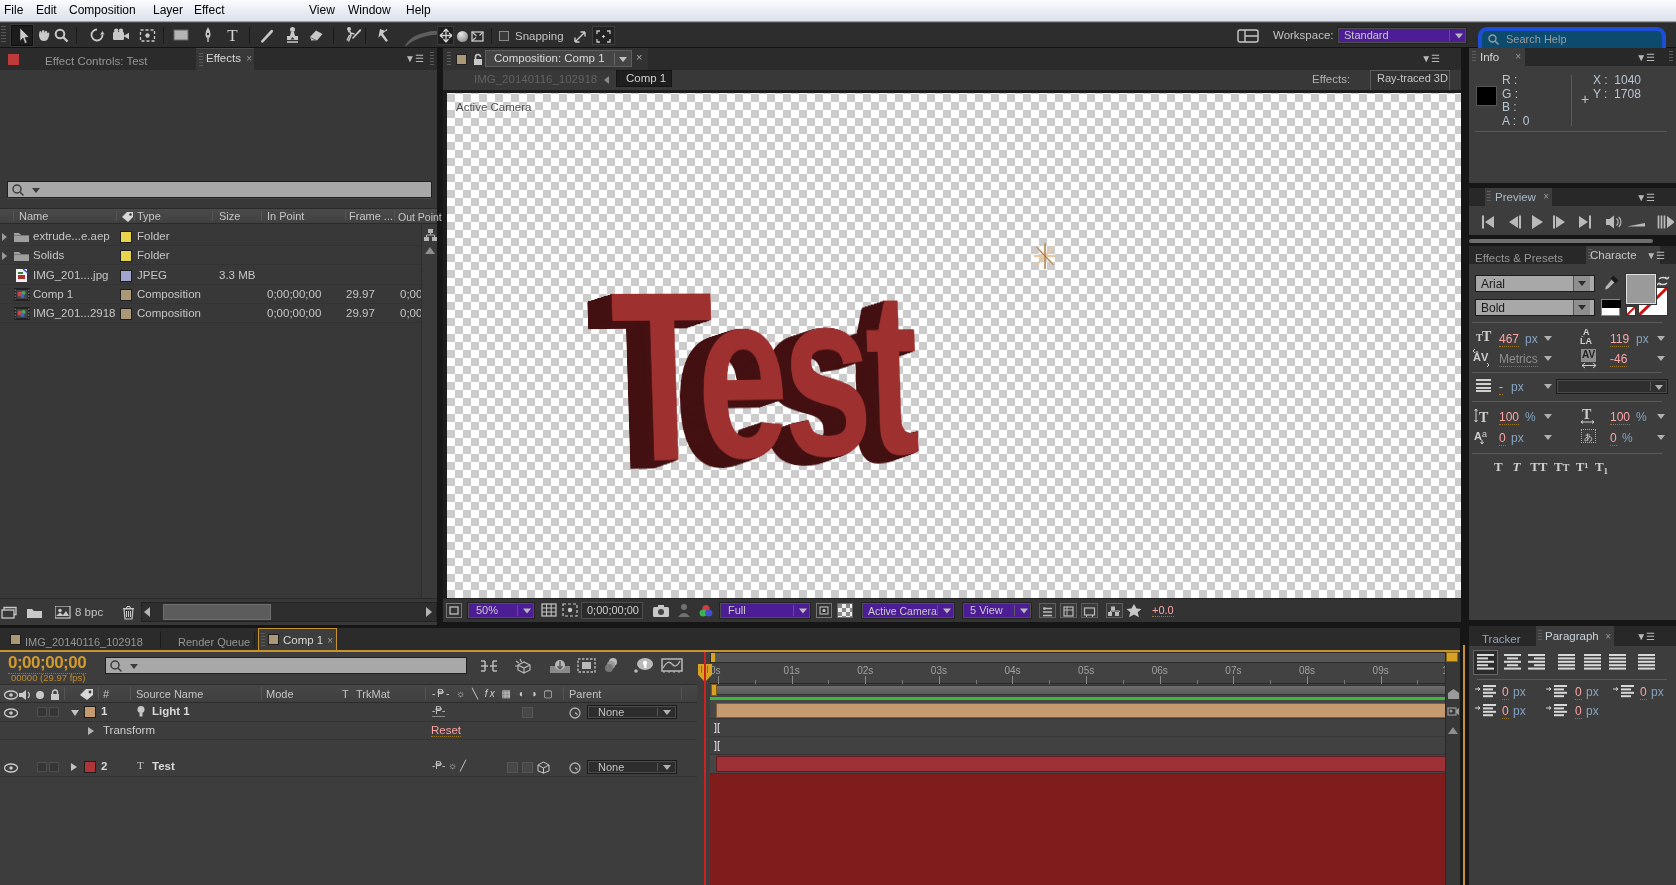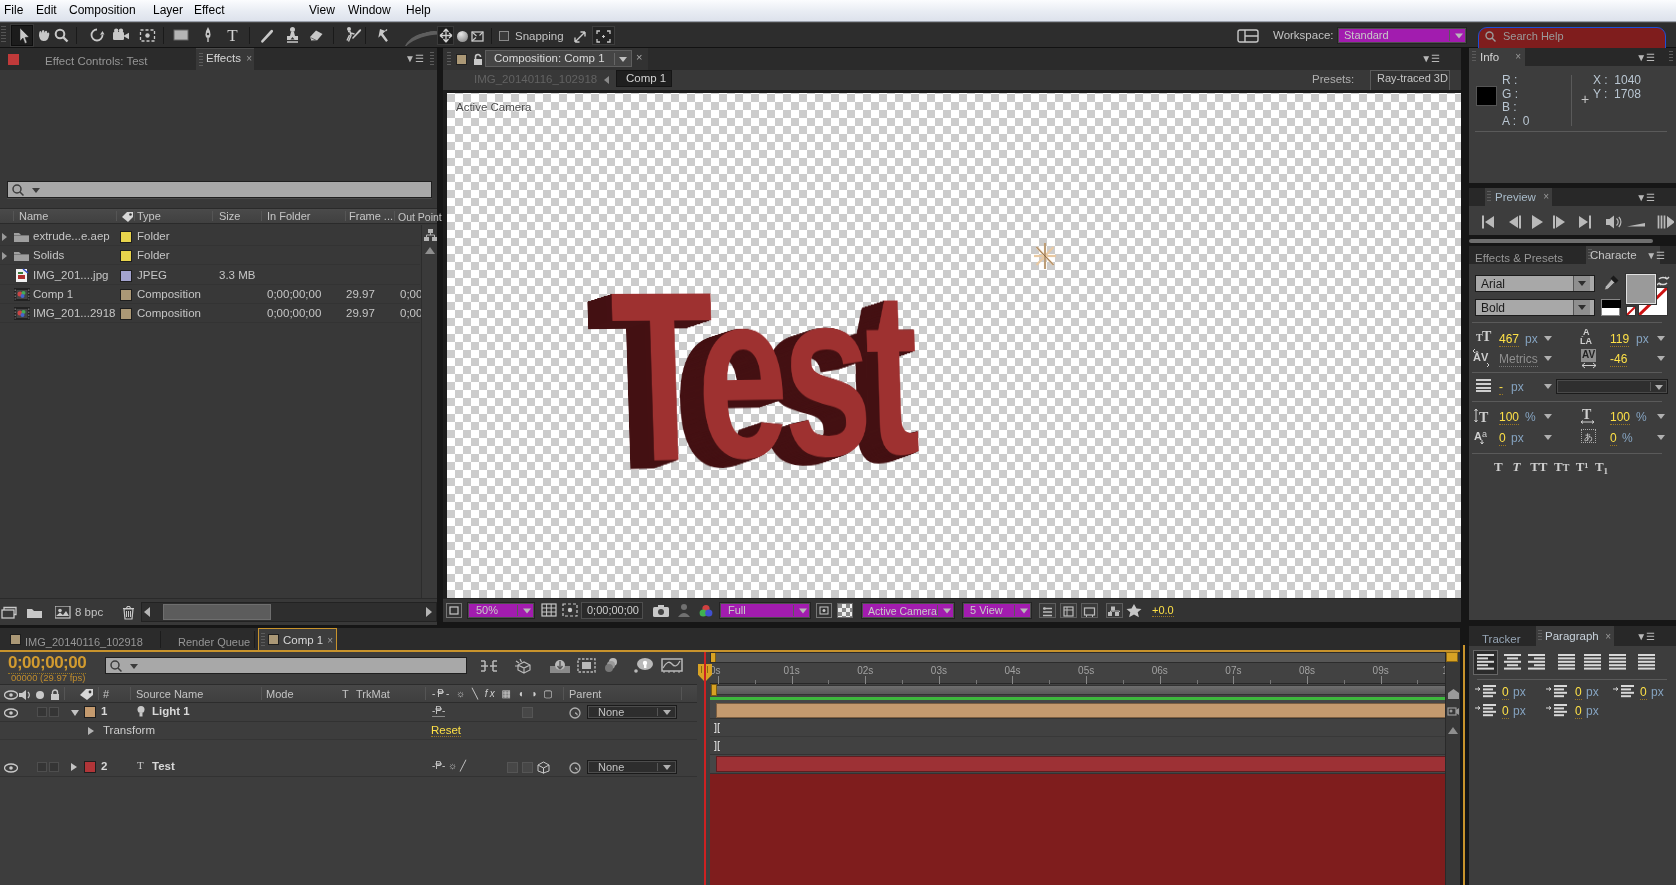--- a/index.html
+++ b/index.html
@@ -4,24 +4,24 @@
 html,body{width:1676px;height:885px;overflow:hidden;background:#161616;
  font-family:"Liberation Sans",sans-serif;-webkit-font-smoothing:antialiased}
 .abs{position:absolute}
 span{white-space:nowrap}
 .panel{position:absolute;background:#3d3d3d}
 .tabbar{position:absolute;left:0;top:0;right:0;height:19px;background:#282828}
 .tab{position:absolute;top:0;height:19px;background:#3d3d3d;color:#d6d6d6;font-size:11.5px;line-height:19px}
 .itab{color:#969696;font-size:11.5px;line-height:19px;position:absolute}
 .pmenu{position:absolute;color:#b8b8b8;font-size:10px}
 .gray{color:#c3c3c3}.dim{color:#8f8f8f}
-.orange{color:#fde047}
+.orange{color:#fca5a5}
 .dotted{border-bottom:1px dotted #9a7722}
 .blue{color:#85a3c0}
-.dd{position:absolute;background:#a21caf;border:1px solid #232323;box-shadow:inset 0 0 0 1px #4e4e4e;color:#c9c9c9;font-size:11px}
+.dd{position:absolute;background:#4c1d95;border:1px solid #232323;box-shadow:inset 0 0 0 1px #4e4e4e;color:#c9c9c9;font-size:11px}
 .dd .arr{position:absolute;right:3px;top:50%;transform:translateY(-50%);width:0;height:0;border-left:4px solid transparent;border-right:4px solid transparent;border-top:5px solid #b9b9b9}
 .dd .dv{position:absolute;right:16px;top:2px;bottom:2px;width:1px;background:#5a5a5a}
 .chip{position:absolute;width:12px;height:12px;border:1px solid #1e1e1e}
 svg{display:block}
 .hdrsep{position:absolute;top:2px;bottom:2px;width:1px;background:#555}
 </style></head><body>
 
 <div class="abs" style="left:0;top:0;width:1676px;height:22px;background:linear-gradient(#fbfcfe,#e8ecf3 55%,#dde2ec);border-bottom:1px solid #9aa0ab">
 <span class="abs" style="left:4px;top:3px;font-size:12px;color:#000">File</span>
 <span class="abs" style="left:36px;top:3px;font-size:12px;color:#000">Edit</span>
@@ -161,21 +161,21 @@
         <rect x="1" y="2" width="20" height="12" rx="2" fill="none" stroke="#c8c8c8" stroke-width="1.4"></rect>
         <path d="M8 2 v12 M8 8 h13" stroke="#c8c8c8" stroke-width="1.4"></path>
       </svg>
     </div>
 <div class="abs gray" style="left:1273px;top:6px;font-size:11.5px">Workspace:</div>
 <div class="dd" style="left:1337px;top:4px;width:130px;height:17px">
       <span style="position:absolute;left:6px;top:1px">Standard</span>
       <div class="dv"></div>
       <div class="arr"></div>
     </div>
-<div class="abs" style="left:1478px;top:4px;width:188px;height:32px;background:#7f1d1d;border:1px solid #1d4ed8;border-radius:9px">
+<div class="abs" style="left:1478px;top:4px;width:188px;height:32px;background:#0c4a6e;border:4px solid #1d4ed8;border-radius:9px">
       <svg width="14" height="13" style="position:absolute;left:5px;top:2px">
         <circle cx="5.5" cy="5.5" r="3.5" fill="none" stroke="#9a9a9a" stroke-width="1.4"></circle>
         <path d="M8 8 l3.5 3.5" stroke="#9a9a9a" stroke-width="1.4"></path>
       </svg>
       <span style="position:absolute;left:24px;top:2px;font-size:11px;color:#9b9b9b">Search Help</span>
     </div>
 </div>
 <div class="panel" style="left:0;top:48px;width:437px;height:577px;background:#383838">
 <div class="tabbar" style="height:22px;background:#2b2b2b">
 <div class="abs" style="left:8px;top:6px;width:11px;height:11px;background:#c03a3a"></div>
@@ -203,21 +203,21 @@
 <div class="hdrsep" style="left:261px"></div>
 <div class="hdrsep" style="left:345px"></div>
 <div class="hdrsep" style="left:394px"></div>
 <span class="abs" style="left:19px;top:1px">Name</span>
 <svg width="16" height="12" style="position:absolute;left:120px;top:2px">
         <path d="M2 6 L7 1 h6 v5 L8 11 z" fill="#d8d8d8"></path>
         <circle cx="10.5" cy="3.5" r="1.3" fill="#333"></circle>
       </svg>
 <span class="abs" style="left:137px;top:1px">Type</span>
 <span class="abs" style="left:219px;top:1px">Size</span>
-<span class="abs" style="left:267px;top:1px">In Folder</span>
+<span class="abs" style="left:267px;top:1px">In Point</span>
 <span class="abs" style="left:349px;top:1px">Frame ...</span>
 <span class="abs" style="left:398px;top:2px;font-size:10.5px">Out Point</span>
 </div>
 <div class="abs" style="left:0;top:179px;width:420px;height:19px;border-bottom:1px solid #333;font-size:11.5px;color:#c6c6c6">
 <div class="abs" style="left:2px;top:6px;width:0;height:0;border-top:4px solid transparent;border-bottom:4px solid transparent;border-left:5px solid #9a9a9a"></div>
 <svg width="17" height="13" style="position:absolute;left:13px;top:3px">
         <path d="M1 3 h5 l2 2 h8 v7 h-15z" fill="#9f9f9f"></path>
         <path d="M1 5.5 h15" stroke="#777"></path>
       </svg>
 <span class="abs" style="left:33px;top:3px">extrude...e.aep</span>
@@ -328,21 +328,21 @@
 <span class="abs" style="left:193px;top:3px;color:#a8a8a8;font-size:11px">×</span>
 <div class="abs" style="left:205px;top:0;right:0;height:22px;background:#2b2b2b"></div>
 <div class="pmenu" style="right:22px;top:5px">▼<span style="letter-spacing:-1px">☰</span></div>
 </div>
 <div class="abs" style="left:0;top:22px;width:1018px;height:20px;background:#383838">
 <span class="abs" style="left:31px;top:3px;font-size:11.5px;color:#626262">IMG_20140116_102918</span>
 <div class="abs" style="left:161px;top:6px;width:0;height:0;border-top:4px solid transparent;border-bottom:4px solid transparent;border-right:5px solid #8a8a8a"></div>
 <div class="abs" style="left:173px;top:0px;width:56px;height:17px;background:#1f1f1f;border:1px solid #151515;font-size:11.5px;color:#d2d2d2">
         <span style="position:absolute;left:9px;top:1px">Comp 1</span>
       </div>
-<span class="abs" style="left:869px;top:3px;font-size:11.5px;color:#b0b0b0">Presets:</span>
+<span class="abs" style="left:869px;top:3px;font-size:11.5px;color:#b0b0b0">Effects:</span>
 <div class="abs" style="left:927px;top:0px;width:80px;height:31px;background:#333;border:1px solid #5a5a5a;font-size:11px;color:#c6c6c6">
         <span style="position:absolute;left:6px;top:1px">Ray-traced 3D</span>
       </div>
 </div>
 <div class="abs" style="left:0;top:42px;width:1018px;height:511px;background:#1d1d1d"></div>
 <div class="abs" style="left:4px;top:45px;width:1014px;height:505px;background:conic-gradient(#fff 90deg,#ccc 90deg 180deg,#fff 180deg 270deg,#ccc 270deg);background-size:16px 16px;background-position:0 1px">
 <span class="abs" style="left:9px;top:8px;font-size:11.5px;color:#4a4a4a;text-shadow:0 1px 0 rgba(255,255,255,.7),0 -1px 0 rgba(255,255,255,.5)">Active Camera</span>
 <svg width="26" height="30" style="position:absolute;left:585px;top:148px">
         <g stroke="#e9c9a2" stroke-width="2.2">
           <path d="M13 2 V28"></path>

